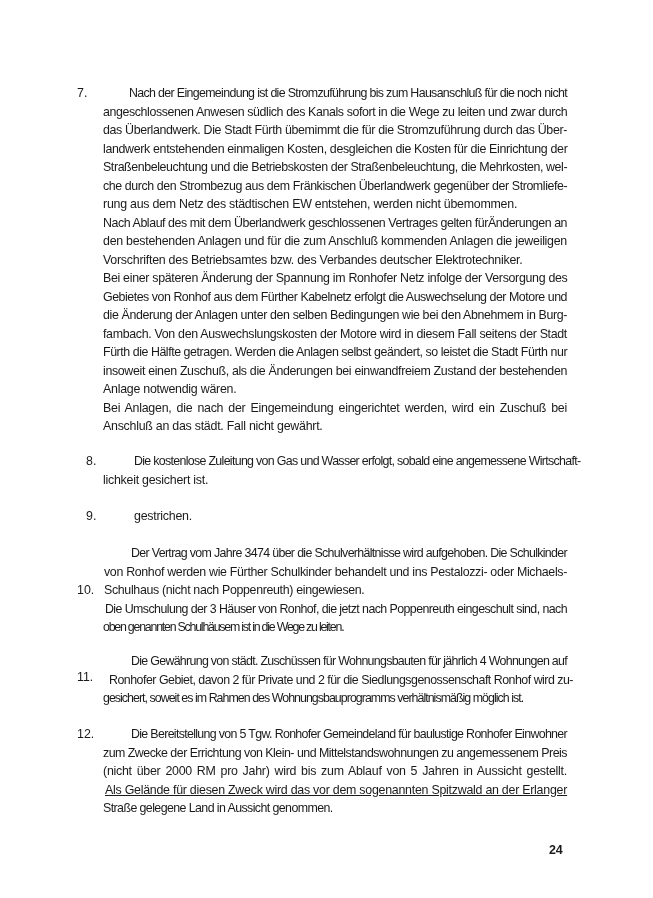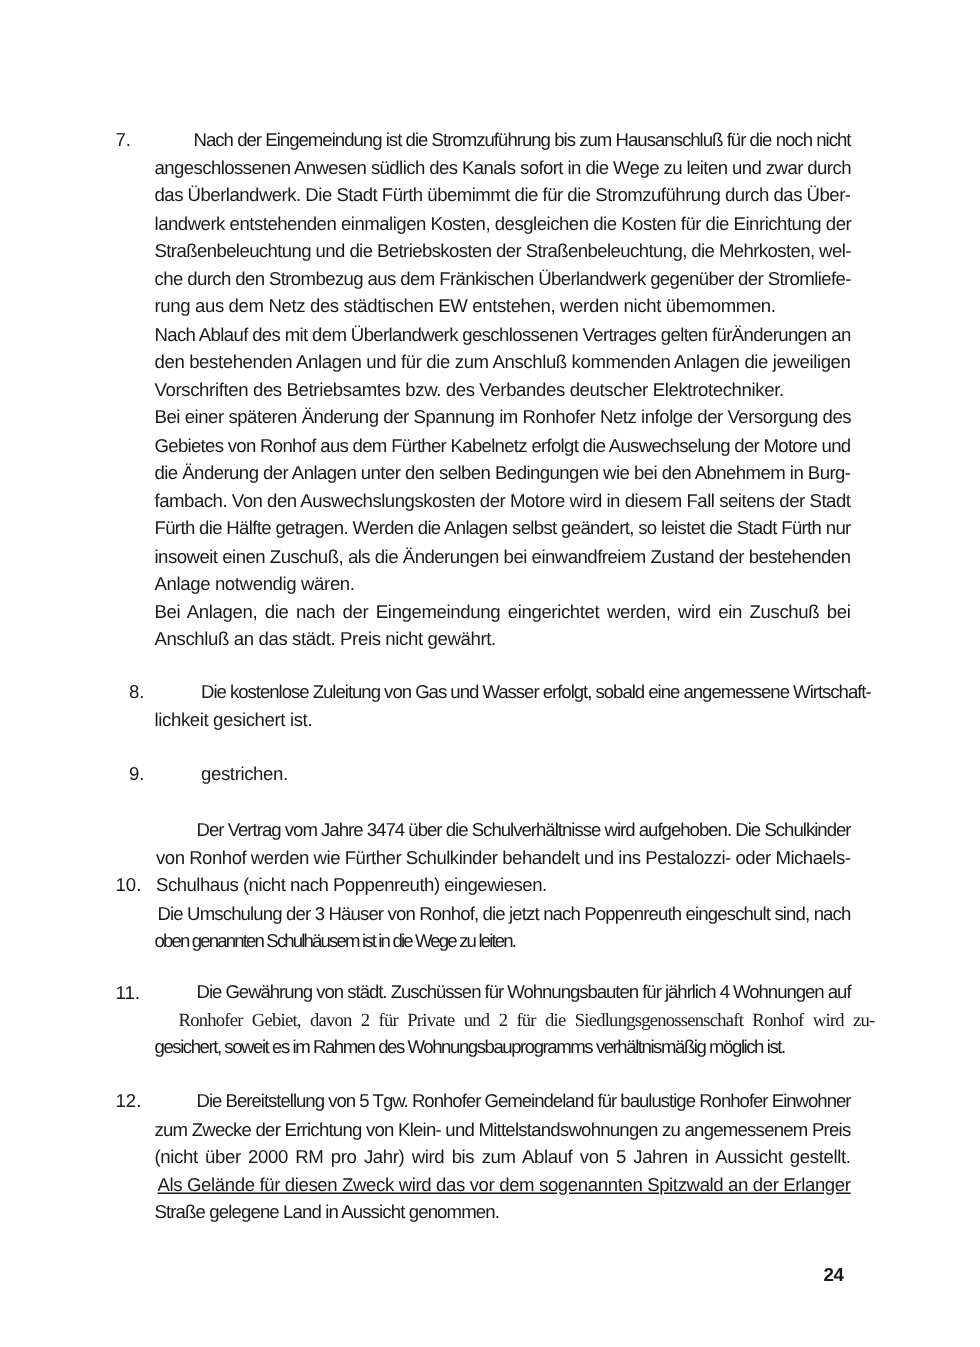--- a/index.html
+++ b/index.html
@@ -43,43 +43,43 @@
         <div class="line" style="left: 103px; top: 232px; width: 464px; letter-spacing: -0.262346px;">den bestehenden Anlagen und für die zum Anschluß kommenden Anlagen die jeweiligen</div>
         <div class="line last" style="left: 103px; top: 250.5px; width: 420px;">Vorschriften des Betriebsamtes bzw. des Verbandes deutscher Elektrotechniker.</div>
         <div class="line" style="left: 103px; top: 269px; width: 464px; letter-spacing: -0.309524px;">Bei einer späteren Änderung der Spannung im Ronhofer Netz infolge der Versorgung des</div>
         <div class="line" style="left: 103px; top: 287.5px; width: 464px; letter-spacing: -0.47093px;">Gebietes von Ronhof aus dem Fürther Kabelnetz erfolgt die Auswechselung der Motore und</div>
         <div class="line" style="left: 103px; top: 306px; width: 464px; letter-spacing: -0.370482px;">die Änderung der Anlagen unter den selben Bedingungen wie bei den Abnehmem in Burg-</div>
         <div class="line" style="left: 103px; top: 324.5px; width: 464px; letter-spacing: -0.320588px;">fambach. Von den Auswechslungskosten der Motore wird in diesem Fall seitens der Stadt</div>
         <div class="line" style="left: 103px; top: 343px; width: 464px; letter-spacing: -0.443548px;">Fürth die Hälfte getragen. Werden die Anlagen selbst geändert, so leistet die Stadt Fürth nur</div>
         <div class="line" style="left: 103px; top: 361.5px; width: 464px; letter-spacing: -0.345238px;">insoweit einen Zuschuß, als die Änderungen bei einwandfreiem Zustand der bestehenden</div>
         <div class="line last" style="left: 103px; top: 380px; width: 200px;">Anlage notwendig wären.</div>
         <div class="line" style="left: 103px; top: 398.5px; width: 464px;">Bei Anlagen, die nach der Eingemeindung eingerichtet werden, wird ein Zuschuß bei</div>
-        <div class="line last" style="left: 103px; top: 417px; width: 240px;">Anschluß an das städt. Preis nicht gewährt.</div>
+        <div class="line last" style="left: 103px; top: 417px; width: 240px;">Anschluß an das städt. Fall nicht gewährt.</div>
       </div>
       <div>
         <div class="num" style="left: 86px; top: 452px;">8.</div>
         <div class="line" style="left: 134px; top: 452px; width: 446px; letter-spacing: -0.681818px;">Die kostenlose Zuleitung von Gas und Wasser erfolgt, sobald eine angemessene Wirtschaft-</div>
         <div class="line last" style="left: 103px; top: 470.5px; width: 120px;">lichkeit gesichert ist.</div>
       </div>
       <div>
         <div class="num" style="left: 86px; top: 507px;">9.</div>
         <div class="line last" style="left: 134px; top: 507px; width: 80px;">gestrichen.</div>
       </div>
       <div>
         <div class="num" style="left: 77px; top: 544px; margin-top: 37px;">10.</div>
         <div class="line" style="left: 131px; top: 544px; width: 436px; letter-spacing: -0.668605px;">Der Vertrag vom Jahre 3474 über die Schulverhältnisse wird aufgehoben. Die Schulkinder</div>
         <div class="line" style="left: 104px; top: 562.5px; width: 463px; letter-spacing: -0.331395px;">von Ronhof werden wie Fürther Schulkinder behandelt und ins Pestalozzi- oder Michaels-</div>
         <div class="line last" style="left: 104px; top: 581px; width: 260px; letter-spacing: -0.335106px;">Schulhaus (nicht nach Poppenreuth) eingewiesen.</div>
         <div class="line" style="left: 105px; top: 599.5px; width: 462px; letter-spacing: -0.575843px;">Die Umschulung der 3 Häuser von Ronhof, die jetzt nach Poppenreuth eingeschult sind, nach</div>
         <div class="line last" style="left: 103px; top: 618px; width: 240px; letter-spacing: -1.23113px;">oben genannten Schulhäusem ist in die Wege zu leiten.</div>
       </div>
       <div>
-        <div class="num" style="left: 77px; top: 653px;">11.</div>
+        <div class="num" style="left: 77px; top: 668px;">11.</div>
         <div class="line" style="left: 131px; top: 652px; width: 436px; letter-spacing: -0.695783px;">Die Gewährung von städt. Zuschüssen für Wohnungsbauten für jährlich 4 Wohnungen auf</div>
-        <div class="line" style="left: 119px; top: 670.5px; width: 464px; letter-spacing: -0.505556px; font-family: Liberation Serif, serif;">Ronhofer Gebiet, davon 2 für Private und 2 für die Siedlungsgenossenschaft Ronhof wird zu-</div>
+        <div class="line" style="left: 109px; top: 670.5px; width: 464px; letter-spacing: -0.505556px;">Ronhofer Gebiet, davon 2 für Private und 2 für die Siedlungsgenossenschaft Ronhof wird zu-</div>
         <div class="line last" style="left: 103px; top: 689px; width: 420px; letter-spacing: -0.964286px;">gesichert, soweit es im Rahmen des Wohnungsbauprogramms verhältnismäßig möglich ist.</div>
       </div>
       <div>
         <div class="num" style="left: 77px; top: 725px;">12.</div>
         <div class="line" style="left: 131px; top: 725px; width: 436px; letter-spacing: -0.673529px;">Die Bereitstellung von 5 Tgw. Ronhofer Gemeindeland für baulustige Ronhofer Einwohner</div>
         <div class="line" style="left: 103px; top: 743.5px; width: 464px; letter-spacing: -0.511905px;">zum Zwecke der Errichtung von Klein- und Mittelstandswohnungen zu angemessenem Preis</div>
         <div class="line" style="left: 103px; top: 762px; width: 464px;">(nicht über 2000 RM pro Jahr) wird bis zum Ablauf von 5 Jahren in Aussicht gestellt.</div>
         <div class="line" style="left: 105px; top: 780.5px; width: 462px; text-decoration: underline;">Als Gelände für diesen Zweck wird das vor dem sogenannten Spitzwald an der Erlanger</div>
         <div class="line last" style="left: 103px; top: 799px; width: 230px; letter-spacing: -0.583333px;">Straße gelegene Land in Aussicht genommen.</div>
       </div>

